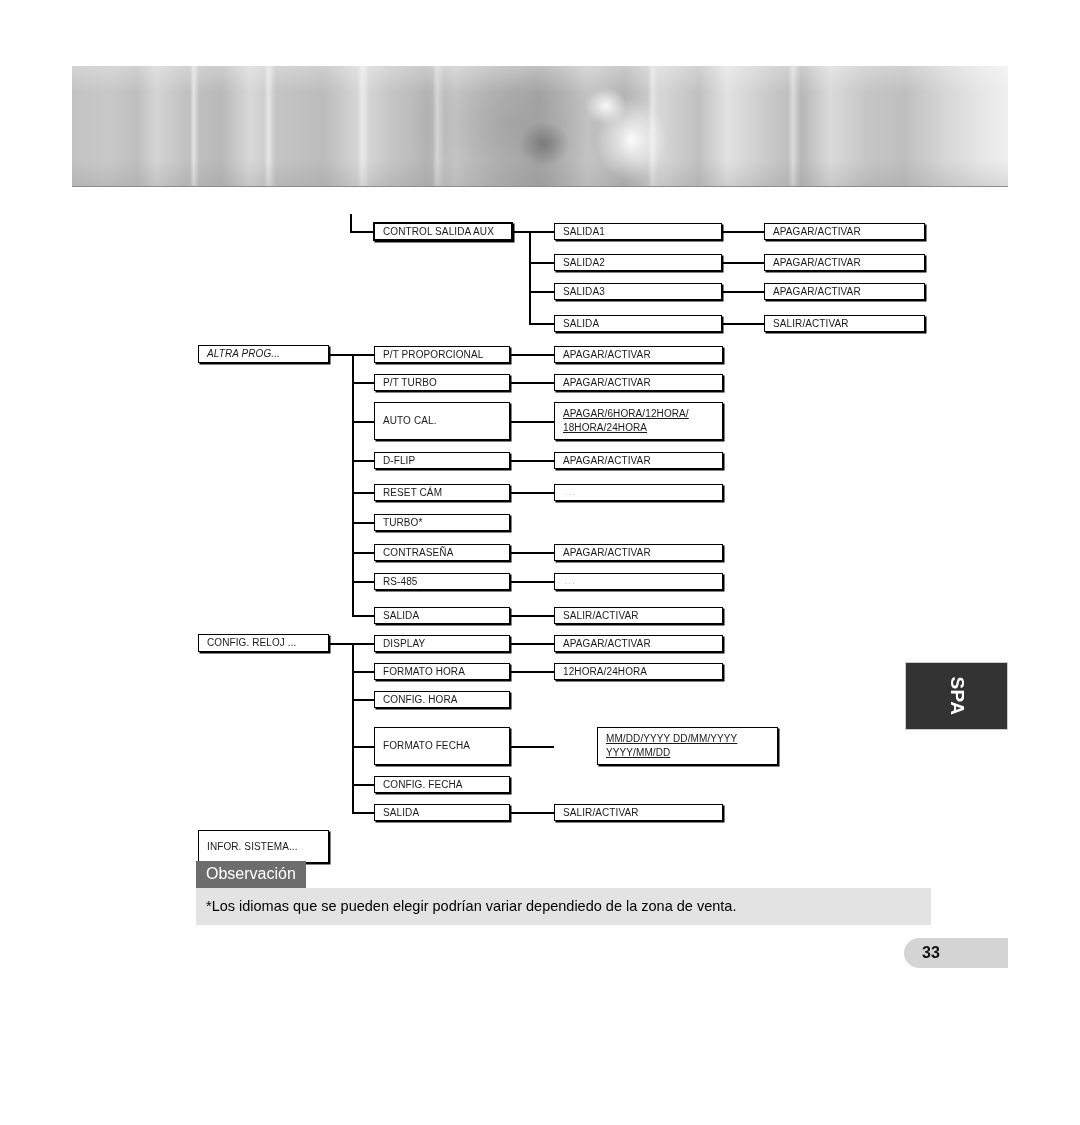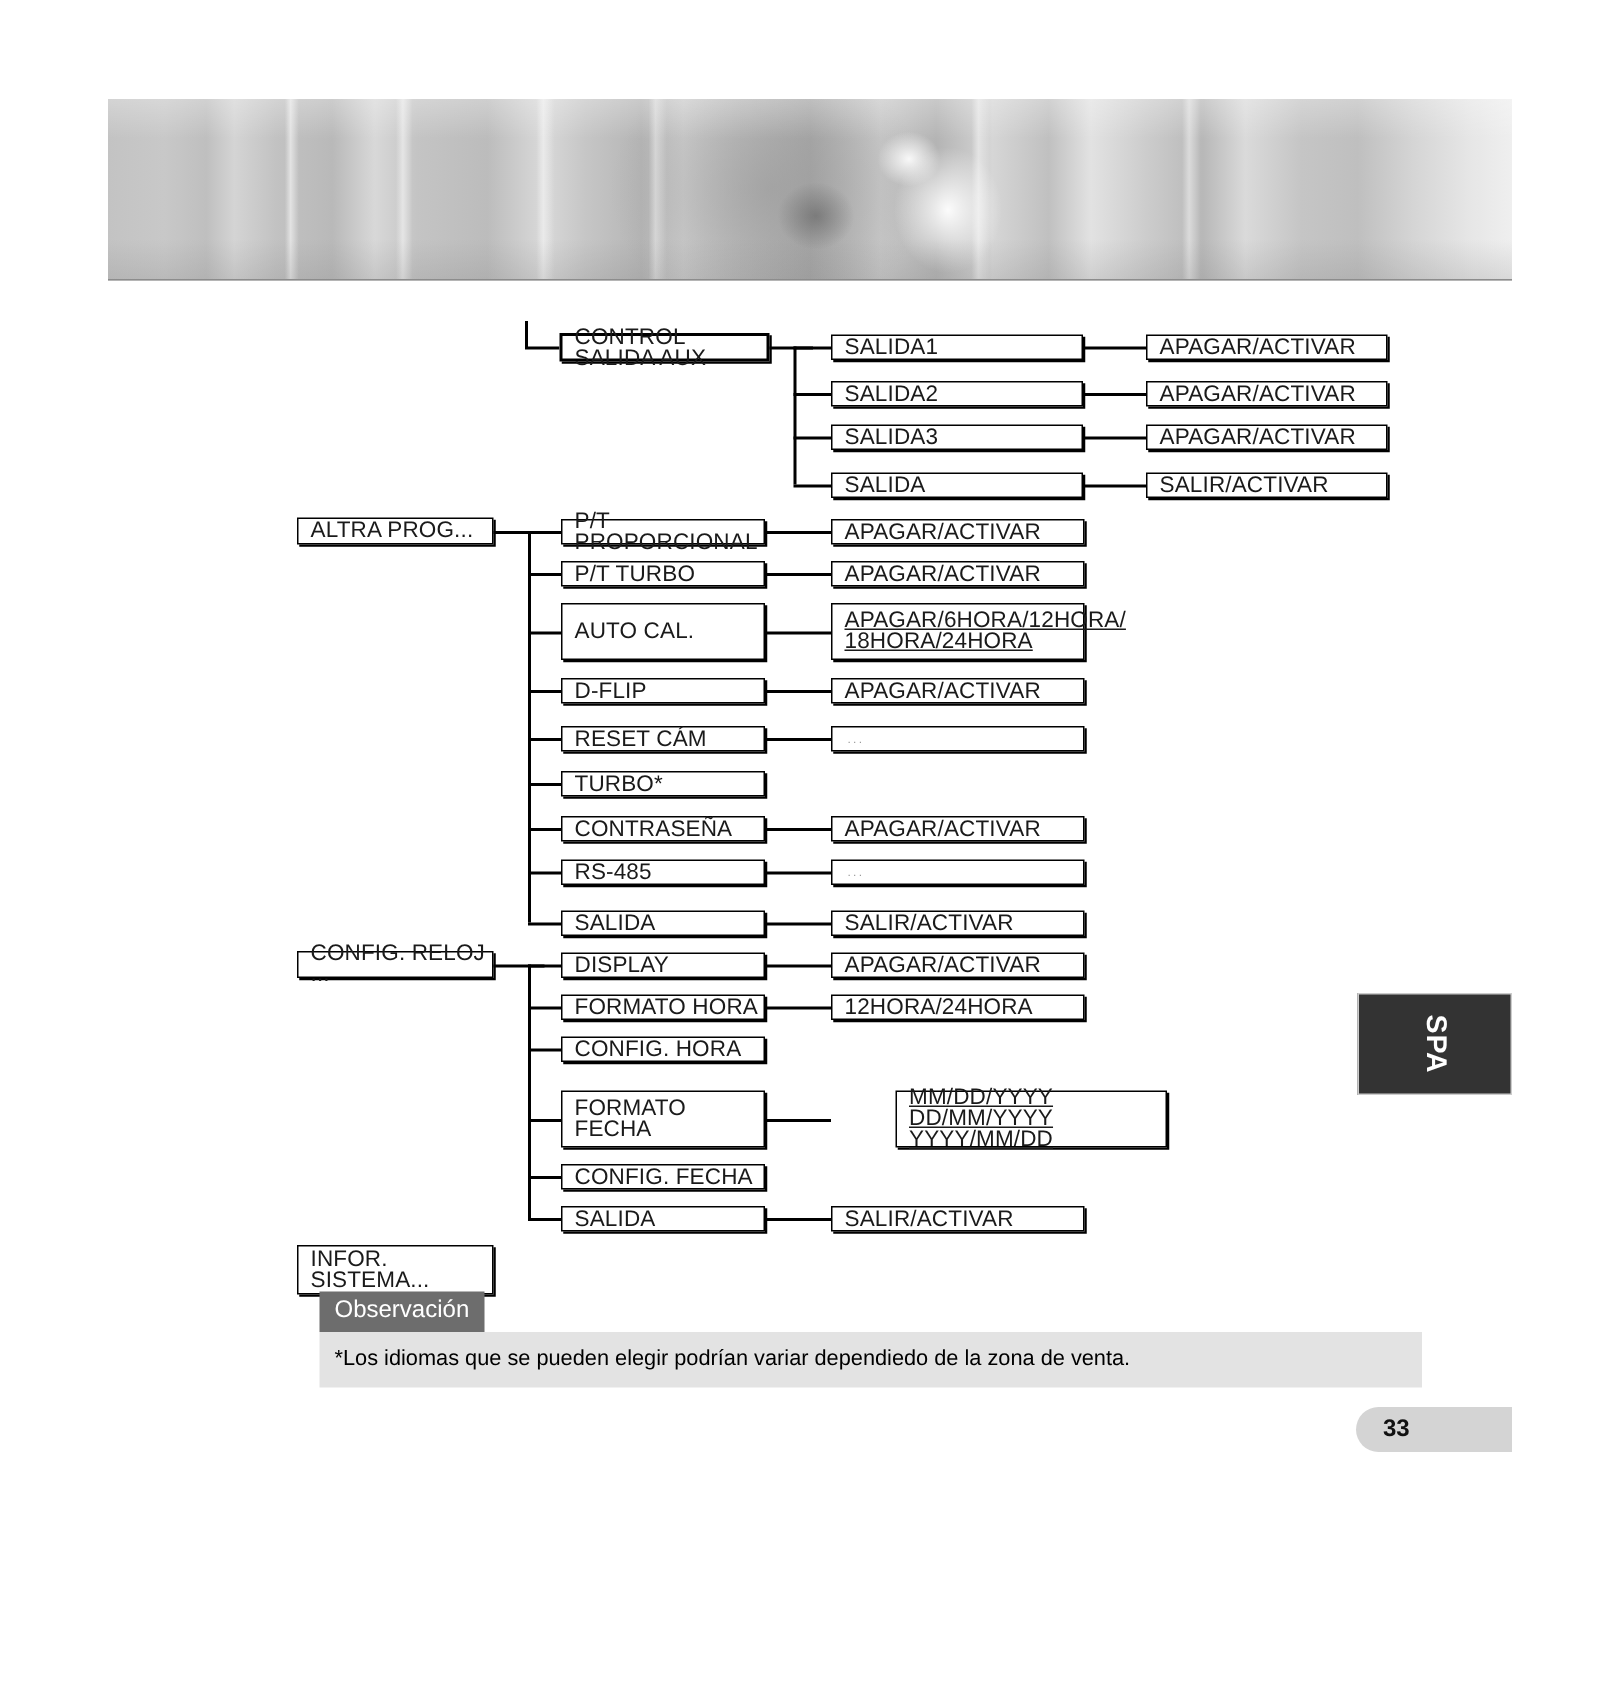--- a/index.html
+++ b/index.html
@@ -68,21 +68,21 @@
     width: 1080px; height: 1125px;
   }
   .node {
     position: absolute;
     box-sizing: border-box;
     background: #ffffff;
     border: 1px solid #000;
     box-shadow: 1.5px 1.5px 0 0 #000;
     display: flex;
     align-items: center;
-    font-size: 15px;
+    font-size: 10px;
     letter-spacing: 0.1px;
     color: #1a1a1a;
     padding-left: 8px;
     white-space: pre-line;
     line-height: 14px;
   }
   .node.heavy { border-width: 2px; }
   .node.two-line { align-items: center; text-decoration: underline; }
   .node.faint { color: #9a9a9a; font-size: 8px; letter-spacing: 1.5px; padding-left: 10px; }
 
@@ -115,21 +115,20 @@
     transform: rotate(90deg);
     white-space: nowrap;
   }
 
   
   #observation {
     position: absolute;
     left: 196px;
     top: 861px;
     width: 735px;
-    margin-left: 17px;
   }
   #observation .obs-title {
     display: inline-block;
     background: #6d6d6d;
     color: #ffffff;
     font-size: 16px;
     padding: 3px 10px 4px 10px;
     line-height: 20px;
   }
   #observation .obs-body {
@@ -190,21 +189,21 @@
   <div class="line h" style="left:529px;top:291px;width:25px;"></div>
   <div class="node" style="left:554px;top:283px;width:168px;height:17px;">SALIDA3</div>
   <div class="line h" style="left:722px;top:291px;width:42px;"></div>
   <div class="node" style="left:764px;top:283px;width:161px;height:17px;">APAGAR/ACTIVAR</div>
 
   <div class="line h" style="left:529px;top:323px;width:25px;"></div>
   <div class="node" style="left:554px;top:315px;width:168px;height:17px;">SALIDA</div>
   <div class="line h" style="left:722px;top:323px;width:42px;"></div>
   <div class="node" style="left:764px;top:315px;width:161px;height:17px;">SALIR/ACTIVAR</div>
 
-  <div class="node" style="left:198px;top:345px;width:131px;height:18px;">ALTRA PROG...</div>
+  <div class="node" style="left:198px;top:345px;width:131px;height:18px;font-style:italic;">ALTRA PROG...</div>
 
   <div class="line h" style="left:329px;top:354px;width:34px;"></div>
   <div class="line v" style="left:352px;top:354px;height:261px;"></div>
 
   <div class="line h" style="left:352px;top:354px;width:22px;"></div>
   <div class="node" style="left:374px;top:346px;width:136px;height:17px;">P/T PROPORCIONAL</div>
   <div class="line h" style="left:510px;top:354px;width:44px;"></div>
   <div class="node" style="left:554px;top:346px;width:169px;height:17px;">APAGAR/ACTIVAR</div>
 
   <div class="line h" style="left:352px;top:382px;width:22px;"></div>

